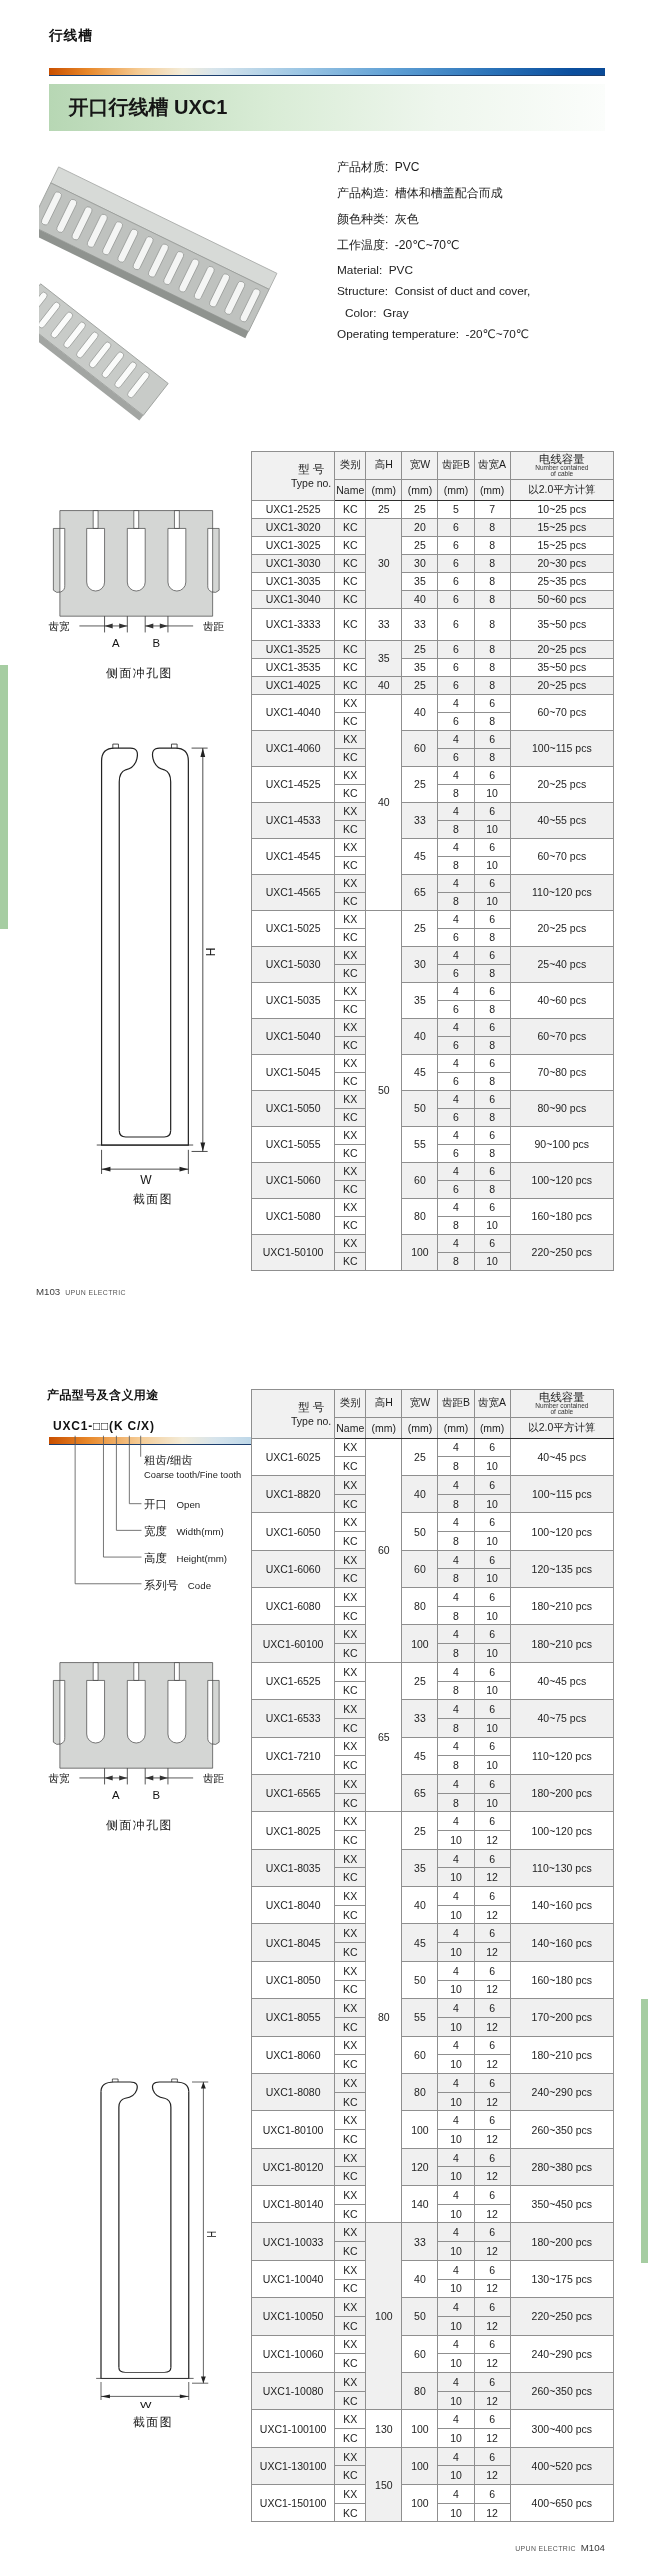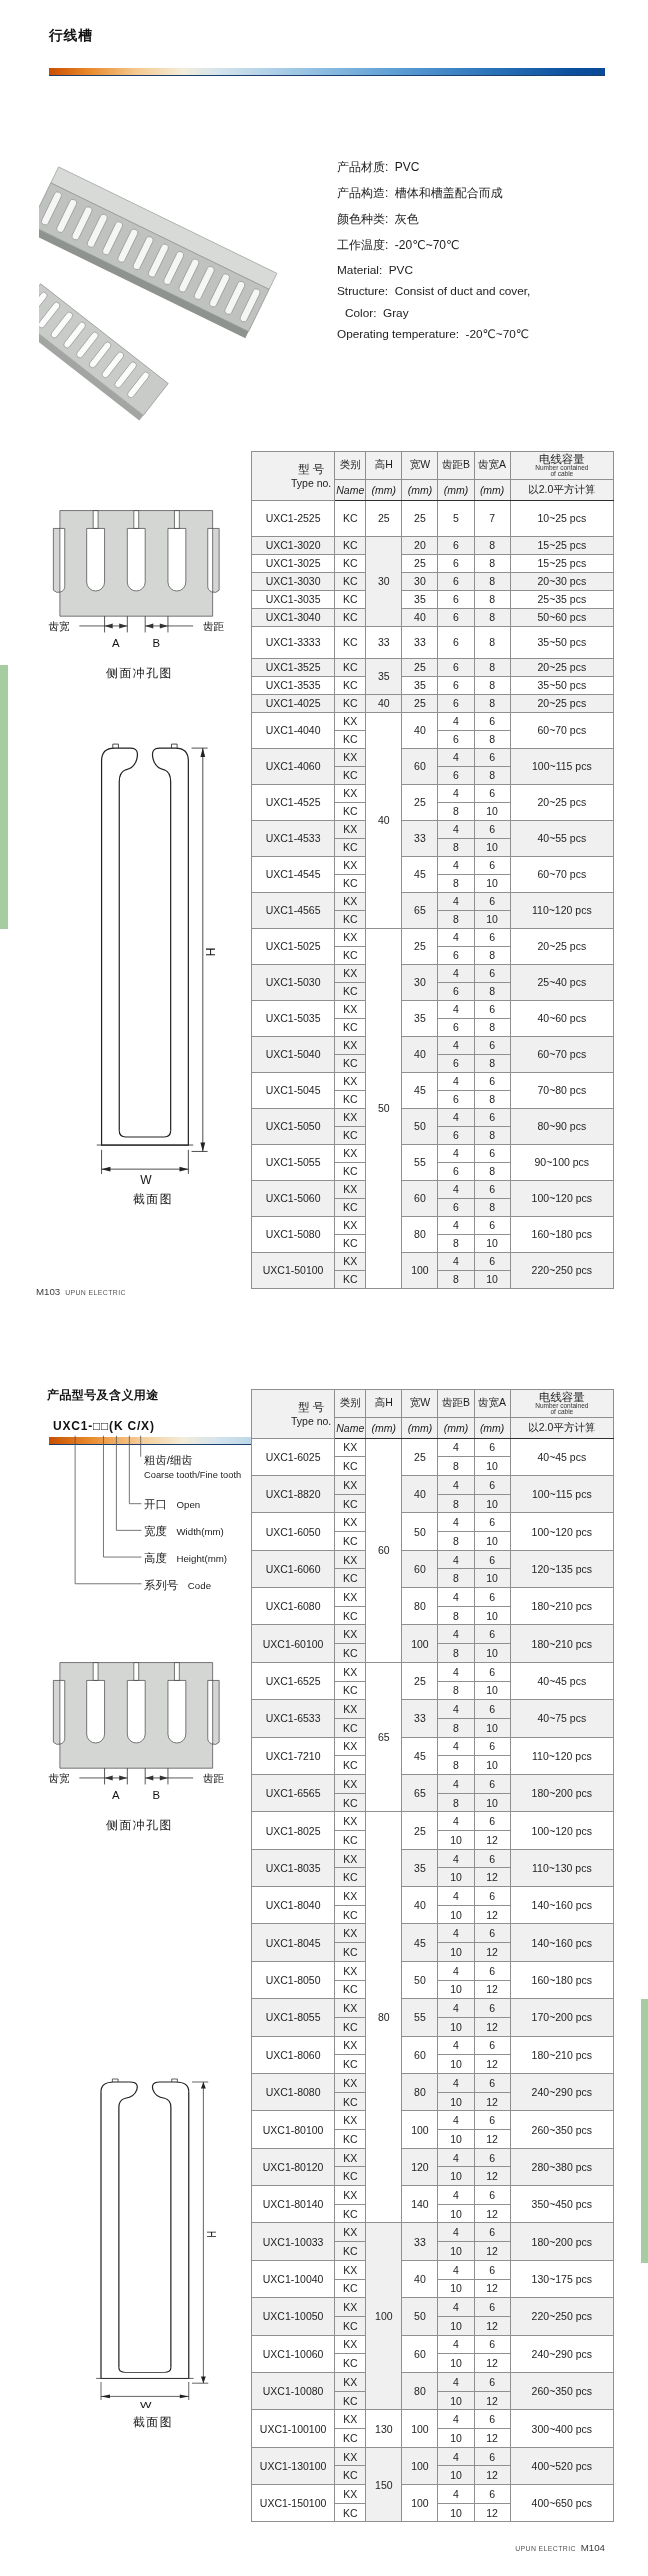--- a/index.html
+++ b/index.html
@@ -31,39 +31,40 @@
   table.duct th,table.duct td{border:0.8px solid #8f8f8f;padding:0;text-align:center;
      font-size:10.5px;color:#1d1d1d;overflow:hidden;}
   table.duct thead th{background:#f1f1f1;font-weight:normal;}
   table.duct thead tr:first-child{height:27.6px;}
   table.duct thead tr:last-child{height:21px;}
   table.duct thead tr:last-child th{border-bottom:1.6px solid #2e2e2e;}
   th.c-type,td.type{text-align:left;padding-left:7.3px;}
   th.c-type div{font-size:11.4px;margin-left:36px;}
   th.c-type .en{font-size:10.5px;}
   .hd-cn{font-size:11.4px;}
-  .hd-sub{font-size:10.5px;font-style:italic;}
+  .hd-sub{font-size:10.5px;}
   .cap-en{font-size:6.5px;line-height:6.5px;color:#333;}
   .cap-cn{font-size:11.4px;line-height:12px;}
   .cap-note{font-size:9.7px;}
   table.duct tbody td{border-top:0.8px solid #b3b3b3;}
   table.duct tbody tr.mstart td{border-top:0.8px solid #6e6e6e;}
   table.duct tbody tr.gstart td{border-top:1.6px solid #2e2e2e;}
   table.duct tbody tr.shade td{background:#f0f0f0;}
   table.duct tbody td.hcell{background:#fff;}
   table.duct td.type{font-size:10.5px;}
   svg text{font-family:"Liberation Sans","DejaVu Sans",sans-serif;}
 </style>
 </head>
 <body>
 
 <div id="page">
 
   <div class="abs page-label" style="left:49px;top:27px;">行线槽</div>
   <div class="abs grad-bar" style="left:49px;top:68px;width:556px;"></div>
+  <div class="abs banner" style="left:49px;top:84px;width:536px;">开口行线槽 UXC1</div>
 
   <div class="abs" style="left:39px;top:138px;">
     <svg width="255" height="324" viewBox="0 0 315 400">
       <g transform="translate(20,58) rotate(26)">
         <rect x="-6" y="-22" width="300" height="22" fill="#d7dad7" stroke="#a8aba8" stroke-width="1"></rect>
         <rect x="-6" y="0" width="300" height="58" fill="#bfc2bf" stroke="#9a9d9a" stroke-width="1"></rect>
         <g fill="#f4f5f4" stroke="#8d908d" stroke-width="0.8">
           <rect x="4" y="6" width="9" height="44" rx="4"></rect>
             <rect x="25" y="6" width="9" height="44" rx="4"></rect>
           <rect x="46" y="6" width="9" height="44" rx="4"></rect>
@@ -207,21 +208,21 @@
           <tr>
             <th class="hd-sub">Name</th>
             <th class="hd-sub">(mm)</th>
             <th class="hd-sub">(mm)</th>
             <th class="hd-sub">(mm)</th>
             <th class="hd-sub">(mm)</th>
             <th class="cap-note">以2.0平方计算</th>
           </tr>
         </thead>
         <tbody>
-          <tr class="mstart gstart" style="height:36px">
+          <tr class="mstart gstart" style="height:18px">
             <td class="type" rowspan="1">UXC1-2525</td>
             <td>KC</td>
             <td class="hcell" rowspan="1">25</td>
             <td rowspan="1">25</td>
             <td>5</td>
             <td>7</td>
             <td rowspan="1">10~25 pcs</td>
           </tr>
           <tr class="mstart shade gstart" style="height:18px">
             <td class="type" rowspan="1">UXC1-3020</td>

